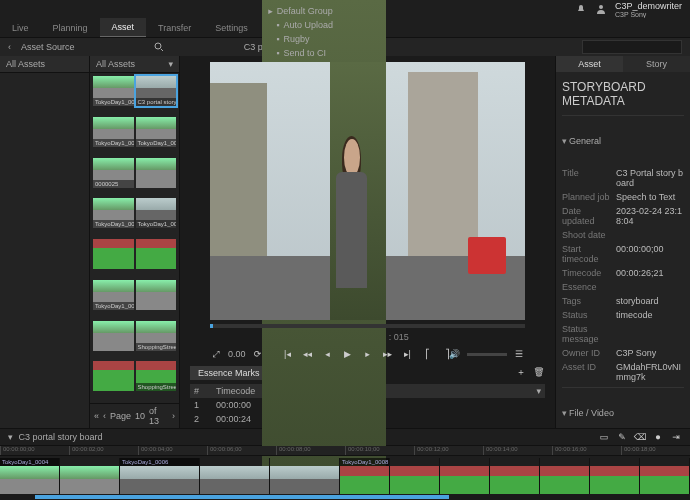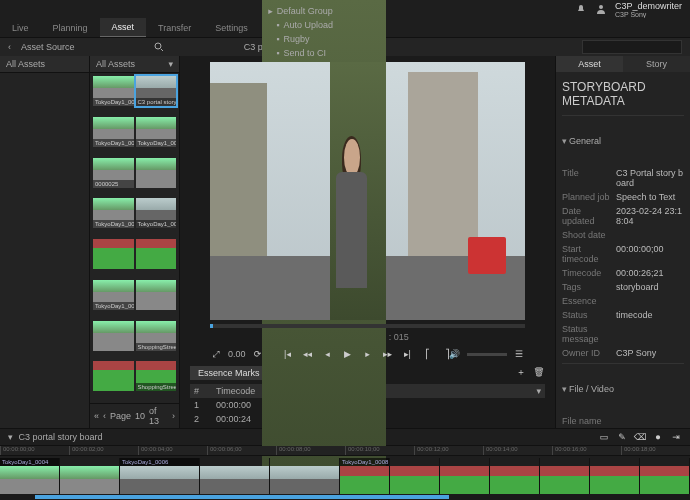--- a/index.html
+++ b/index.html
@@ -312,38 +312,42 @@
             </div>
             <div class="row">
               <span class="k">Start timecode</span>
               <span class="v">00:00:00;00</span>
             </div>
             <div class="row">
               <span class="k">Timecode</span>
               <span class="v">00:00:26;21</span>
             </div>
             <div class="row">
+              <span class="k">Essence</span>
+              <span class="v"></span>
+            </div>
+            <div class="row">
               <span class="k">Tags</span>
               <span class="v">storyboard</span>
             </div>
             <div class="row">
-              <span class="k">Essence</span>
-              <span class="v"></span>
-            </div>
-            <div class="row">
               <span class="k">Status</span>
               <span class="v">timecode</span>
             </div>
             <div class="row">
               <span class="k">Status message</span>
               <span class="v"></span>
             </div>
             <div class="row">
               <span class="k">Owner ID</span>
               <span class="v">C3P Sony</span>
+            </div>
+            <div class="row">
+              <span class="k">Asset ID</span>
+              <span class="v">GMdahFRL0vNImmg7k</span>
             </div>
           </div>
       <div class="section">▾ <span>File / Video</span></div>
       <div id="frows">
             <div class="row">
               <span class="k">File name</span>
               <span class="v"></span>
             </div>
           </div>
 

